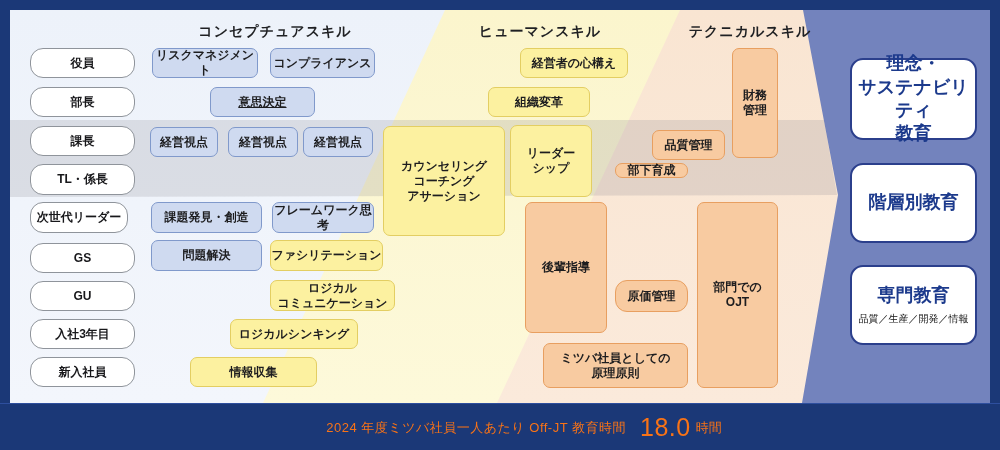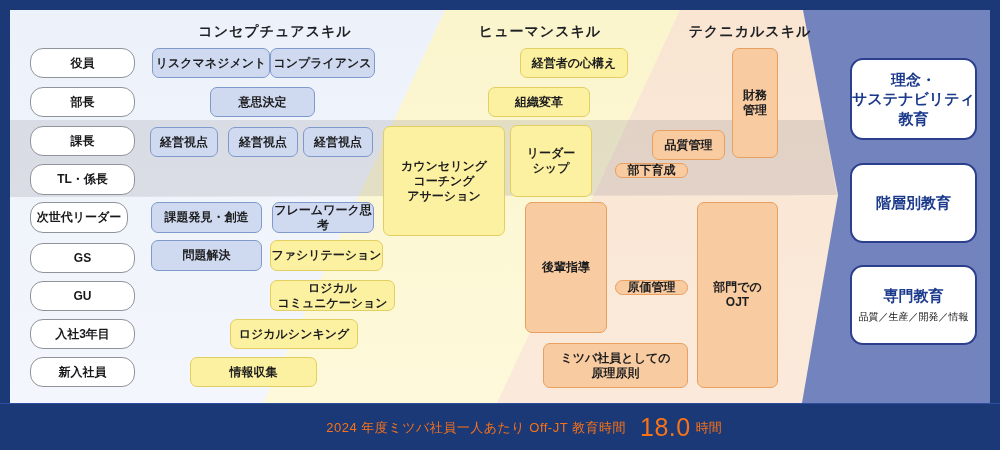--- a/index.html
+++ b/index.html
@@ -48,21 +48,21 @@
   .blue{background:#cfdaf0;border:1px solid #8099cb;}
   .yellow{background:#fcf1a0;border:1px solid #e3ce62;}
   .orange{background:#f8cba1;border:1px solid #e89f60;}
   .edu{
     position:absolute;left:840px;width:127px;background:#ffffff;
     border:2px solid #2b3f8c;border-radius:13px;box-sizing:border-box;
     display:flex;flex-direction:column;align-items:center;justify-content:center;
     text-align:center;
   }
   .edu .t{
-    font-size:15px;font-weight:bold;color:#1c3a8c;line-height:1.3;white-space:pre-line;
+    font-size:18px;font-weight:bold;color:#1c3a8c;line-height:1.3;white-space:pre-line;
   }
   .edu .s{
     font-size:10px;font-weight:normal;color:#141414;margin-top:4px;white-space:nowrap;
   }
   .footer{
     position:absolute;left:0;right:0;top:403px;height:47px;
     background:#1b3877;border-top:1px solid #2e4f9e;
     display:flex;align-items:center;justify-content:center;color:#f97316;
   }
   .footer .lbl{font-size:13px;letter-spacing:0.5px;}
@@ -87,23 +87,23 @@
     <div class="box role" style="left:20px;top:38px;width:105px;height:30px;">役員</div>
     <div class="box role" style="left:20px;top:77px;width:105px;height:30px;">部長</div>
     <div class="box role" style="left:20px;top:116px;width:105px;height:30px;">課長</div>
     <div class="box role" style="left:20px;top:154px;width:105px;height:31px;">TL・係長</div>
     <div class="box role" style="left:20px;top:192px;width:98px;height:31px;">次世代リーダー</div>
     <div class="box role" style="left:20px;top:233px;width:105px;height:30px;text-align:center;">GS</div>
     <div class="box role" style="left:20px;top:271px;width:105px;height:30px;">GU</div>
     <div class="box role" style="left:20px;top:309px;width:105px;height:30px;">入社3年目</div>
     <div class="box role" style="left:20px;top:347px;width:105px;height:30px;">新入社員</div>
 
-    <div class="box blue" style="left:142px;top:38px;width:118px;height:30px;">リスクマネジメント</div>
+    <div class="box blue" style="left:142px;top:38px;width:106px;height:30px;">リスクマネジメント</div>
     <div class="box blue" style="left:260px;top:38px;width:105px;height:30px;">コンプライアンス</div>
-    <div class="box blue" style="left:200px;top:77px;width:105px;height:30px;">意思決定</div>
+    <div class="box blue" style="left:200px;top:77px;width:105px;height:30px;text-decoration:underline;">意思決定</div>
     <div class="box blue" style="left:140px;top:117px;width:68px;height:30px;">経営視点</div>
     <div class="box blue" style="left:218px;top:117px;width:70px;height:30px;">経営視点</div>
     <div class="box blue" style="left:293px;top:117px;width:70px;height:30px;">経営視点</div>
     <div class="box blue" style="left:141px;top:192px;width:111px;height:31px;">課題発見・創造</div>
     <div class="box blue" style="left:262px;top:192px;width:102px;height:31px;">フレームワーク思考</div>
     <div class="box blue" style="left:141px;top:230px;width:111px;height:31px;">問題解決</div>
 
     <div class="box yellow" style="left:510px;top:38px;width:108px;height:30px;">経営者の心構え</div>
     <div class="box yellow" style="left:478px;top:77px;width:102px;height:30px;">組織変革</div>
     <div class="box yellow" style="left:373px;top:116px;width:122px;height:110px;">カウンセリング
@@ -115,21 +115,21 @@
     <div class="box yellow" style="left:260px;top:270px;width:125px;height:31px;">ロジカル
 コミュニケーション</div>
     <div class="box yellow" style="left:220px;top:309px;width:128px;height:30px;">ロジカルシンキング</div>
     <div class="box yellow" style="left:180px;top:347px;width:127px;height:30px;">情報収集</div>
 
     <div class="box orange" style="left:722px;top:38px;width:46px;height:110px;">財務
 管理</div>
     <div class="box orange" style="left:642px;top:120px;width:73px;height:30px;">品質管理</div>
     <div class="box orange" style="left:605px;top:153px;width:73px;height:15px;text-align:center;">部下育成</div>
     <div class="box orange" style="left:515px;top:192px;width:82px;height:131px;">後輩指導</div>
-    <div class="box orange" style="left:605px;top:270px;width:73px;height:15px;border-radius:12px;">原価管理</div>
+    <div class="box orange" style="left:605px;top:270px;width:73px;height:32px;border-radius:12px;">原価管理</div>
     <div class="box orange" style="left:687px;top:192px;width:81px;height:186px;">部門での
 OJT</div>
     <div class="box orange" style="left:533px;top:333px;width:145px;height:45px;">ミツバ社員としての
 原理原則</div>
 
     <div class="edu" style="top:48px;height:82px;">
       <div class="t">理念・
 サステナビリティ
 教育</div>
     </div>

